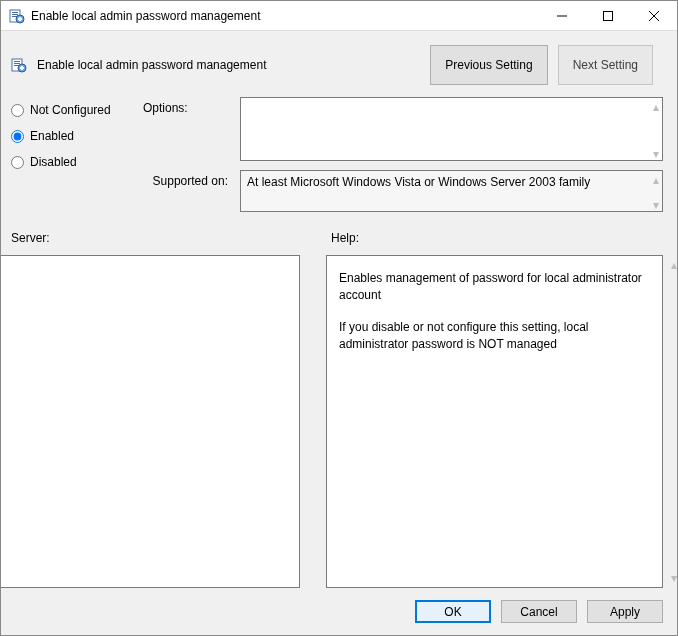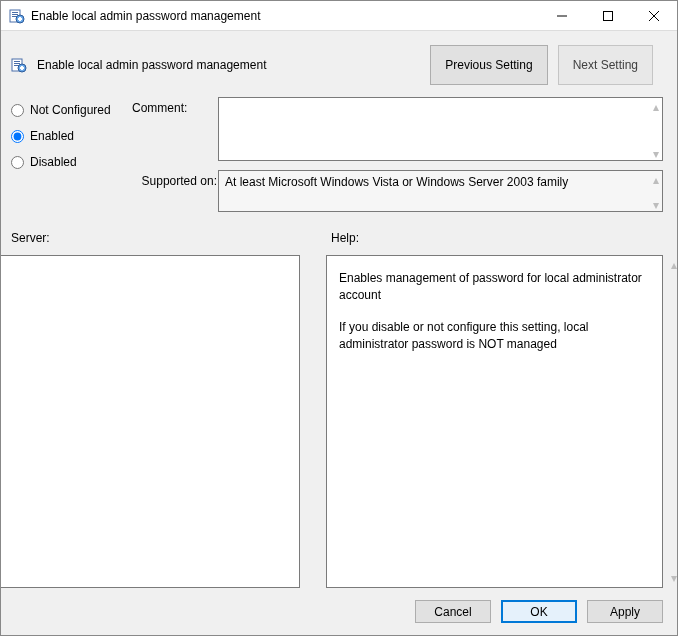--- a/index.html
+++ b/index.html
@@ -15,21 +15,21 @@
 
   
   .subheader { display:flex; align-items:center; padding:14px 10px 10px 10px; gap:10px; }
   .subheader .sicon { width:16px; height:16px; flex-shrink:0; }
   .subheader .stitle { flex:1; color:#000; }
   .navbtns { display:flex; gap:10px; padding-right:14px; }
   .navbtn { height:40px; padding:0 14px; background:#e1e1e1; border:1px solid #adadad; cursor:pointer; }
   .navbtn:disabled { color:#404040; border-color:#c5c5c5; background:#e8e8e8; }
 
   
-  .settings { display:grid; grid-template-columns: 120px 85px 1fr; gap:6px 1px; padding:2px 14px 10px 10px; align-items:start; }
+  .settings { display:grid; grid-template-columns: 120px 85px 1fr; gap:6px 12px; padding:2px 14px 10px 10px; align-items:start; }
   .radios { display:flex; flex-direction:column; gap:12px; padding-top:6px; }
   .radio { display:flex; align-items:center; gap:6px; }
   .radio input { margin:0; }
   .glabel { color:#000; padding-top:4px; }
   textarea { width:100%; resize:none; font-family:inherit; font-size:12px; padding:4px 6px; border:1px solid #7a7a7a; background:#fff; }
   .supportedbox, .commentbox { position:relative; }
   .supportedbox textarea { height:42px; background:#f6f6f6; }
   .commentbox textarea { height:64px; }
   .scrollhint { position:absolute; right:4px; display:flex; flex-direction:column; justify-content:space-between; color:#bdbdbd; font-size:10px; height:calc(100% - 6px); top:3px; pointer-events:none; }
 
@@ -111,21 +111,21 @@
     <label class="radio">
       <input type="radio" name="state" checked="" style="">
       <span>Enabled</span>
     </label>
     <label class="radio">
       <input type="radio" name="state" style="">
       <span>Disabled</span>
     </label>
   </div>
 
-  <div class="glabel">Comment:</div>
+  <div class="glabel">Options:</div>
   <div class="commentbox">
     <textarea style=""></textarea>
     <div class="scrollhint">
         <span>▴</span>
         <span>▾</span>
       </div>
   </div>
 
   <div class="glabel" style="text-align:right;">Supported on:</div>
   <div class="supportedbox">
@@ -150,16 +150,16 @@
       <p>If you disable or not configure this setting, local administrator password is NOT managed</p>
     </div>
     <div class="scrollhint">
         <span>▴</span>
         <span>▾</span>
       </div>
   </div>
 </div>
 
 <div class="footer">
+  <button class="fbtn primary">OK</button>
   <button class="fbtn">Cancel</button>
-  <button class="fbtn primary">OK</button>
   <button class="fbtn">Apply</button>
 </div>
 
 </body></html>

